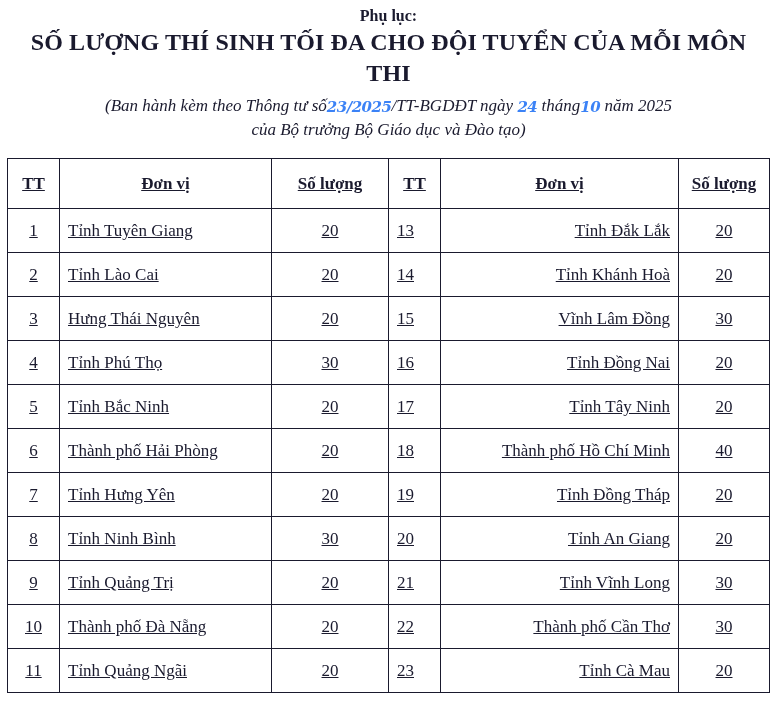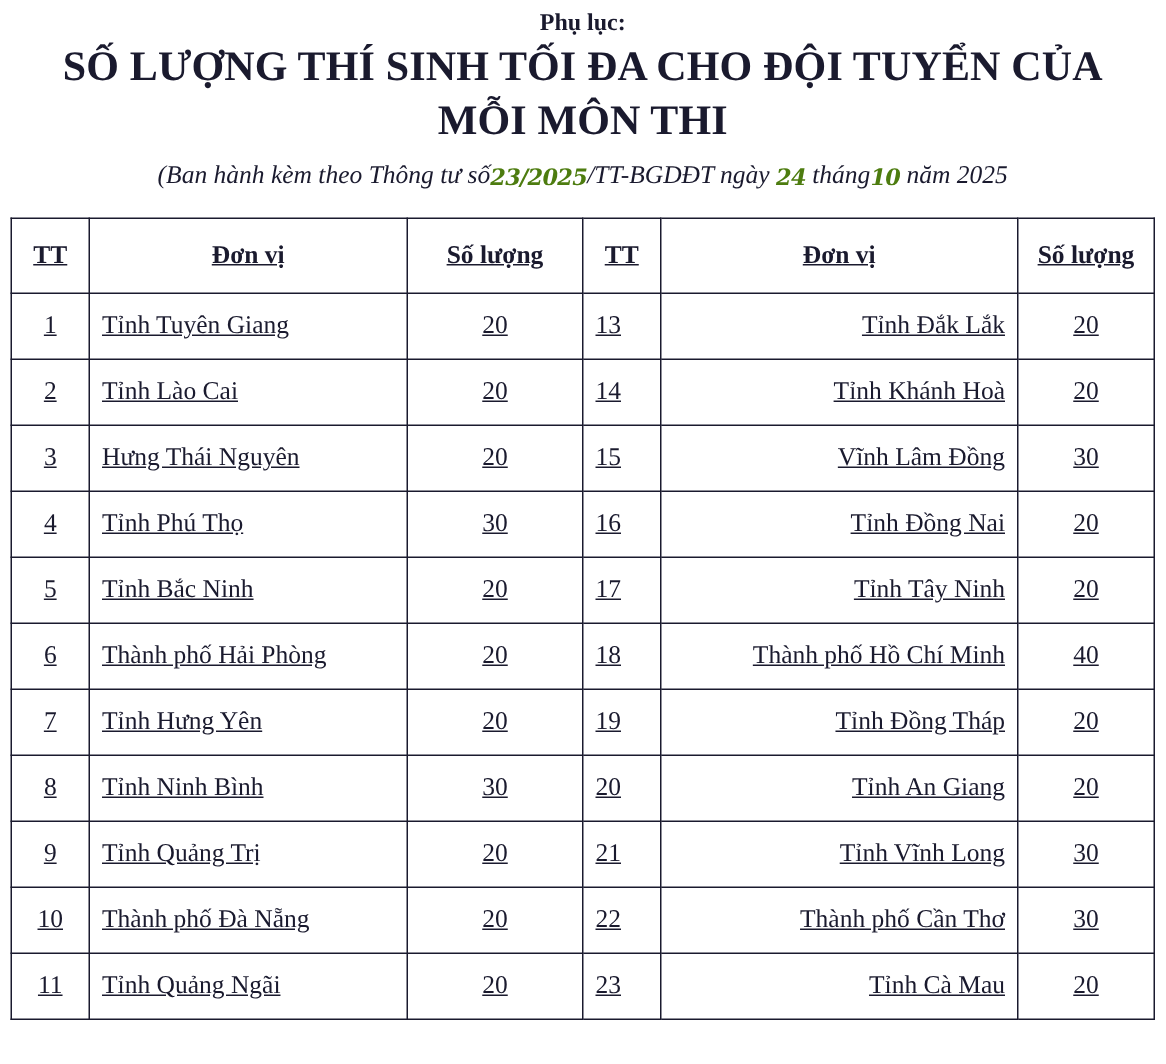--- a/index.html
+++ b/index.html
@@ -25,21 +25,21 @@
     text-align: center;
     padding: 0 14px;
   }
   .appendix-label {
     font-size: 16px;
     font-weight: bold;
     line-height: 1.25;
     margin-top: 2px;
   }
   .main-title {
-    font-size: 28px;
+    font-size: 24px;
     font-weight: bold;
     line-height: 1.3;
     margin-top: 1px;
     letter-spacing: 0.1px;
   }
   .issue-line {
     font-size: 17px;
     font-style: italic;
     line-height: 1.35;
     margin-top: 6px;
@@ -48,21 +48,21 @@
     font-size: 17px;
     font-style: italic;
     line-height: 1.35;
     margin-top: 1px;
   }
   .handwritten {
     font-family: "DejaVu Serif", serif;
     font-style: italic;
     font-weight: bold;
     font-size: 15px;
-    color: #4d7c0f;
+    color: #3b82f6;
     letter-spacing: -0.5px;
     position: relative;
     top: 1px;
   }
   table.doc-table {
     border-collapse: collapse;
     margin: 16px auto 18px auto;
     width: 762px;
     table-layout: fixed;
     text-decoration: underline;
@@ -95,20 +95,21 @@
 <body>
 
 <div class="page">
 
   <div class="header-block">
     <div class="appendix-label">Phụ lục:</div>
     <div class="main-title">SỐ LƯỢNG THÍ SINH TỐI ĐA CHO ĐỘI TUYỂN CỦA MỖI MÔN THI</div>
     <div class="issue-line">
       <span>(Ban hành kèm theo Thông tư số</span><span class="handwritten">23/2025</span><span>/TT-BGDĐT ngày</span> <span class="handwritten">24</span> <span>tháng</span><span class="handwritten">10</span> <span>năm 2025</span>
     </div>
+    <div class="issue-line-2">của Bộ trưởng Bộ Giáo dục và Đào tạo)</div>
   </div>
 
   <table class="doc-table">
     <thead>
       <tr>
         <th class="col-tt">TT</th>
         <th class="col-unit">Đơn vị</th>
         <th class="col-qty">Số lượng</th>
         <th class="col-tt2">TT</th>
         <th class="col-unit2">Đơn vị</th>

